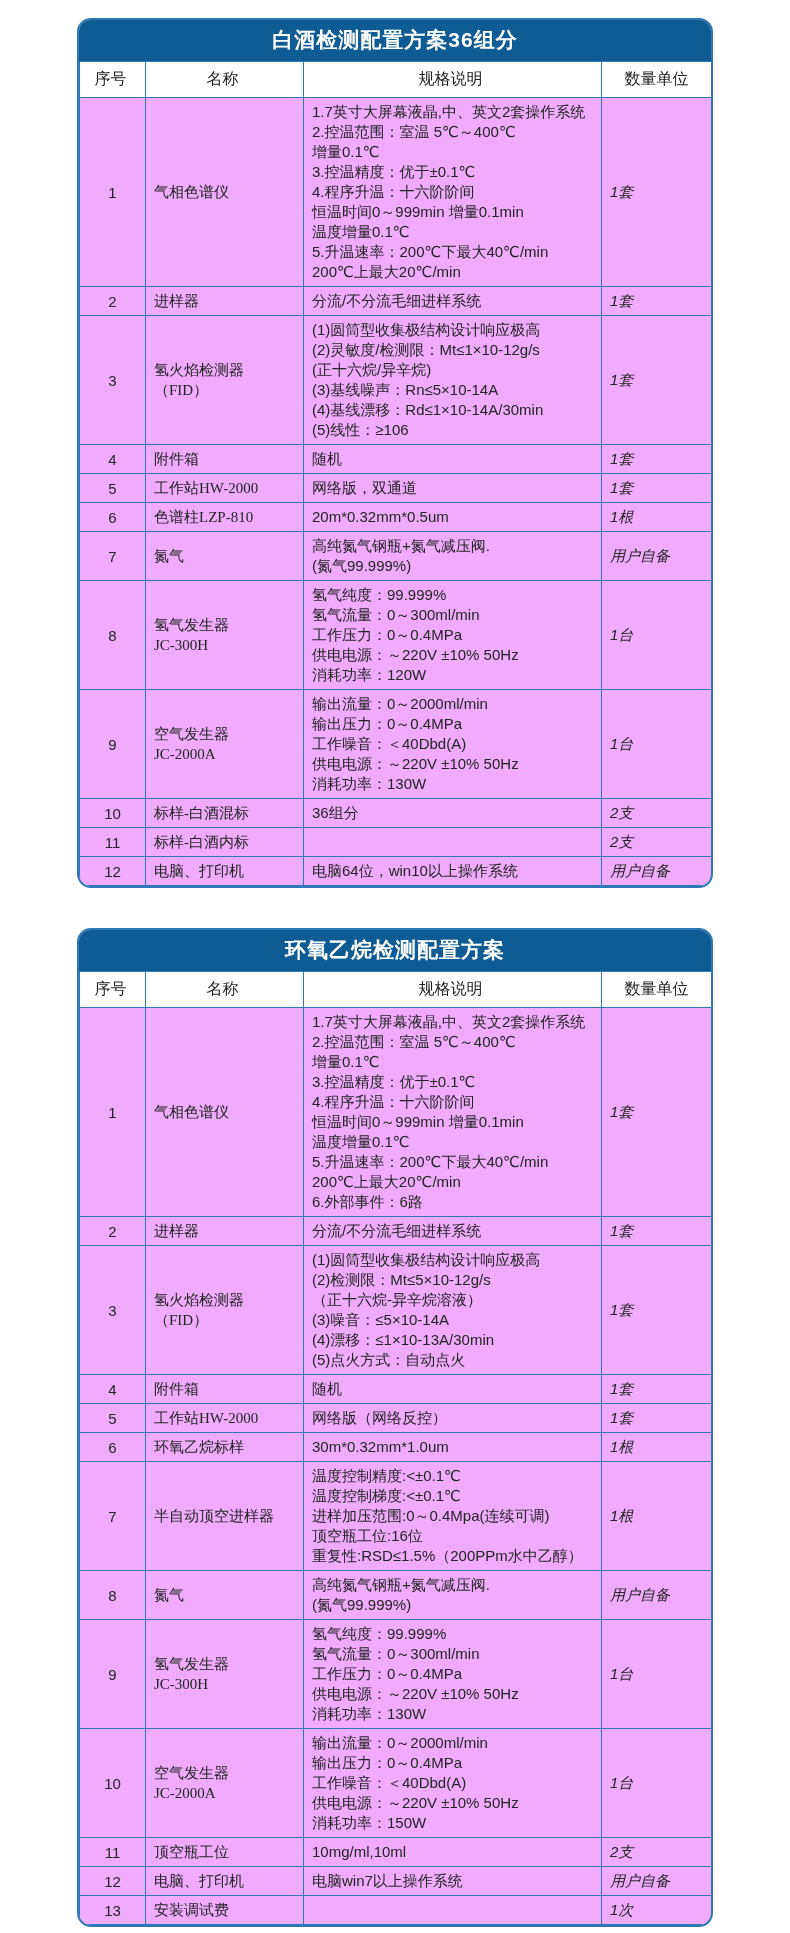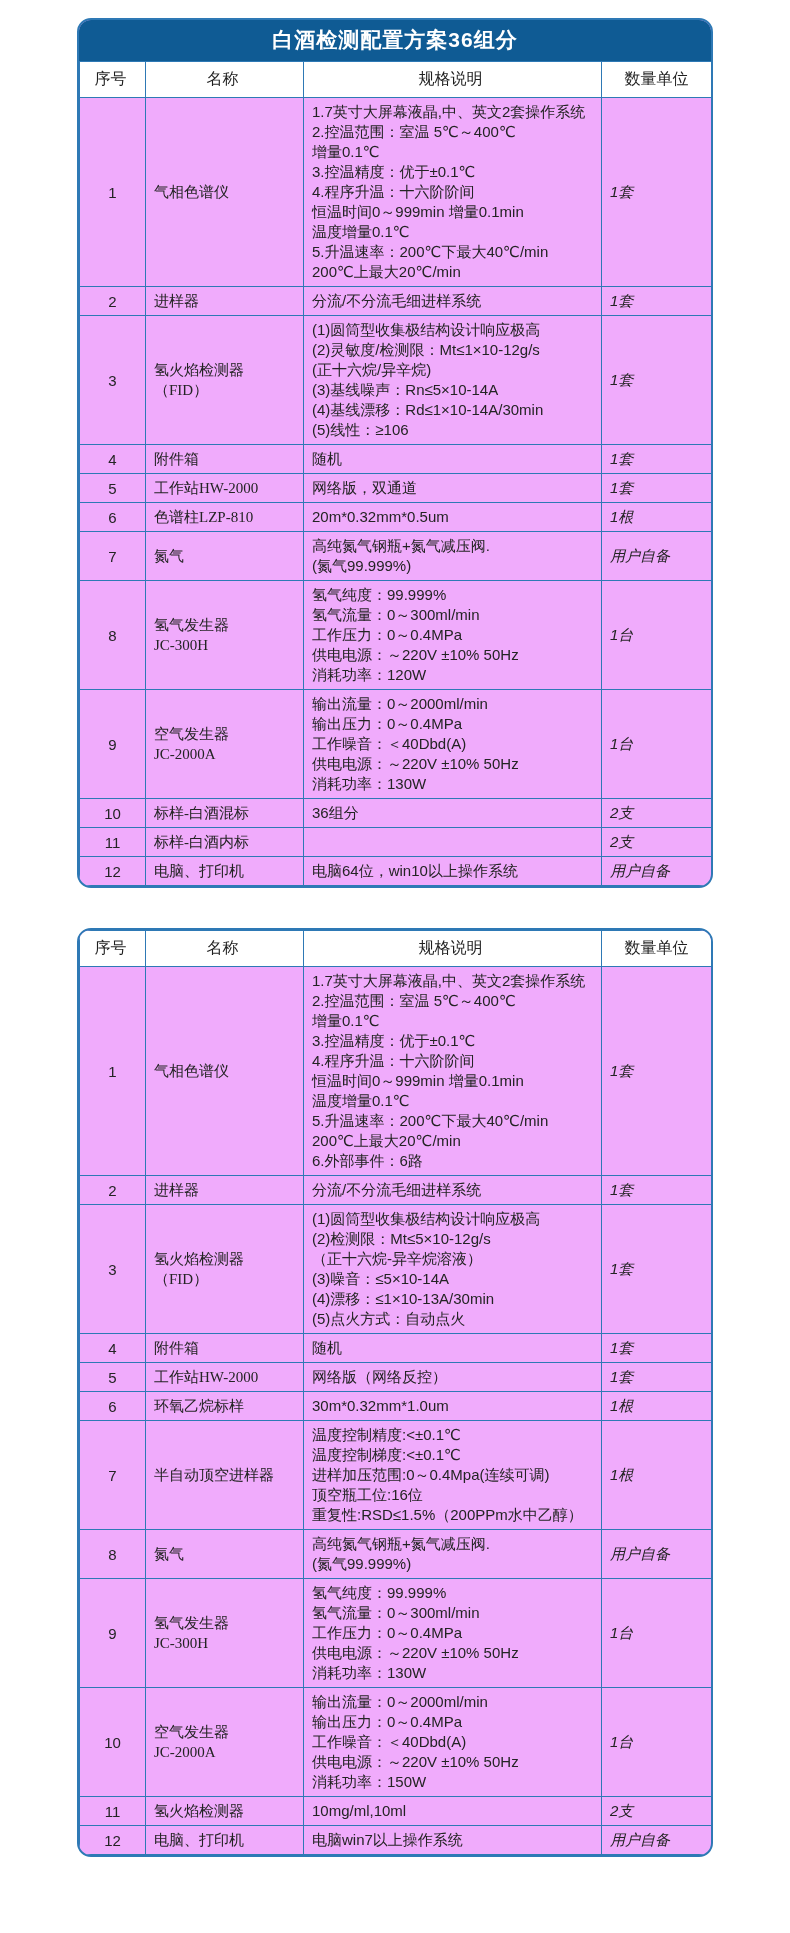--- a/index.html
+++ b/index.html
@@ -183,20 +183,21 @@
             <td class="cell-no">12</td>
             <td class="cell-name">电脑、打印机</td>
             <td class="cell-spec">电脑64位，win10以上操作系统</td>
             <td class="cell-qty">用户自备</td>
           </tr>
         </tbody>
     </table>
   </section>
 
   <section class="spec-card">
+    <div class="table-title">环氧乙烷检测配置方案</div>
     <table class="spec">
       <colgroup>
           <col class="c-no">
           <col class="c-name">
           <col class="c-spec">
           <col class="c-qty">
         </colgroup>
       <thead>
         <tr>
           <th class="col-no">序号</th>
@@ -290,27 +291,33 @@
 JC-2000A</td>
             <td class="cell-spec">输出流量：0～2000ml/min
 输出压力：0～0.4MPa
 工作噪音：＜40Dbd(A)
 供电电源：～220V ±10% 50Hz
 消耗功率：150W</td>
             <td class="cell-qty">1台</td>
           </tr>
           <tr>
             <td class="cell-no">11</td>
-            <td class="cell-name">氢火焰检测器</td>
+            <td class="cell-name">顶空瓶工位</td>
             <td class="cell-spec">10mg/ml,10ml</td>
             <td class="cell-qty">2支</td>
           </tr>
           <tr>
             <td class="cell-no">12</td>
             <td class="cell-name">电脑、打印机</td>
             <td class="cell-spec">电脑win7以上操作系统</td>
             <td class="cell-qty">用户自备</td>
           </tr>
+          <tr>
+            <td class="cell-no">13</td>
+            <td class="cell-name">安装调试费</td>
+            <td class="cell-spec"></td>
+            <td class="cell-qty">1次</td>
+          </tr>
         </tbody>
     </table>
   </section>
 
 </div>
 
 </body></html>

